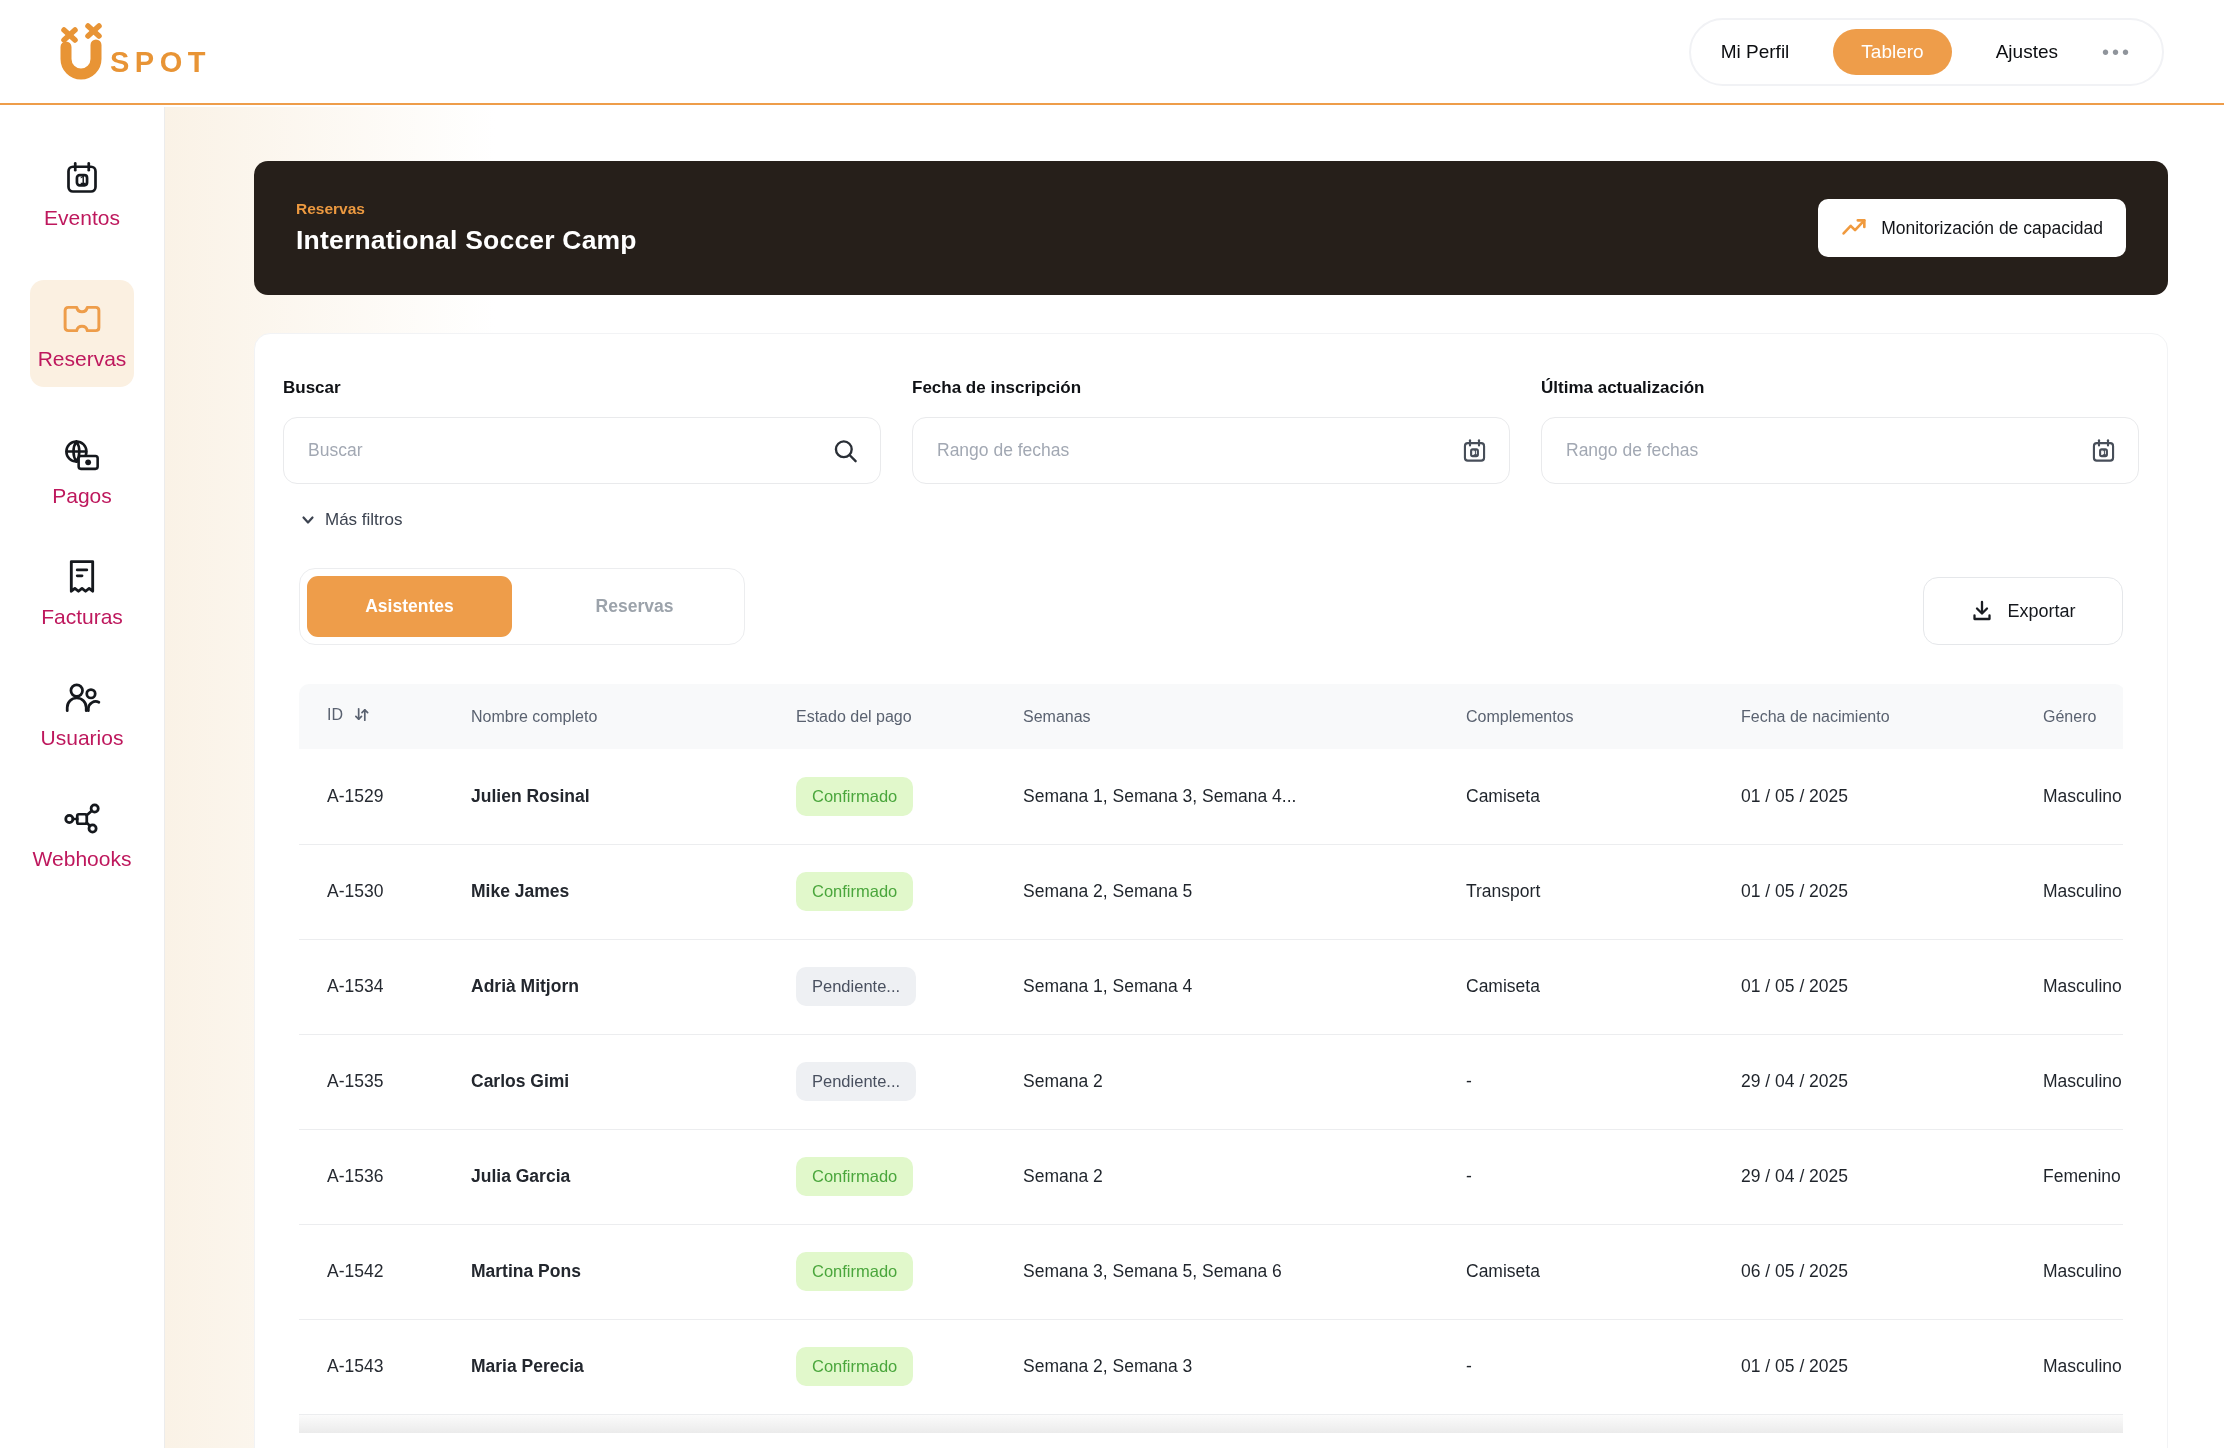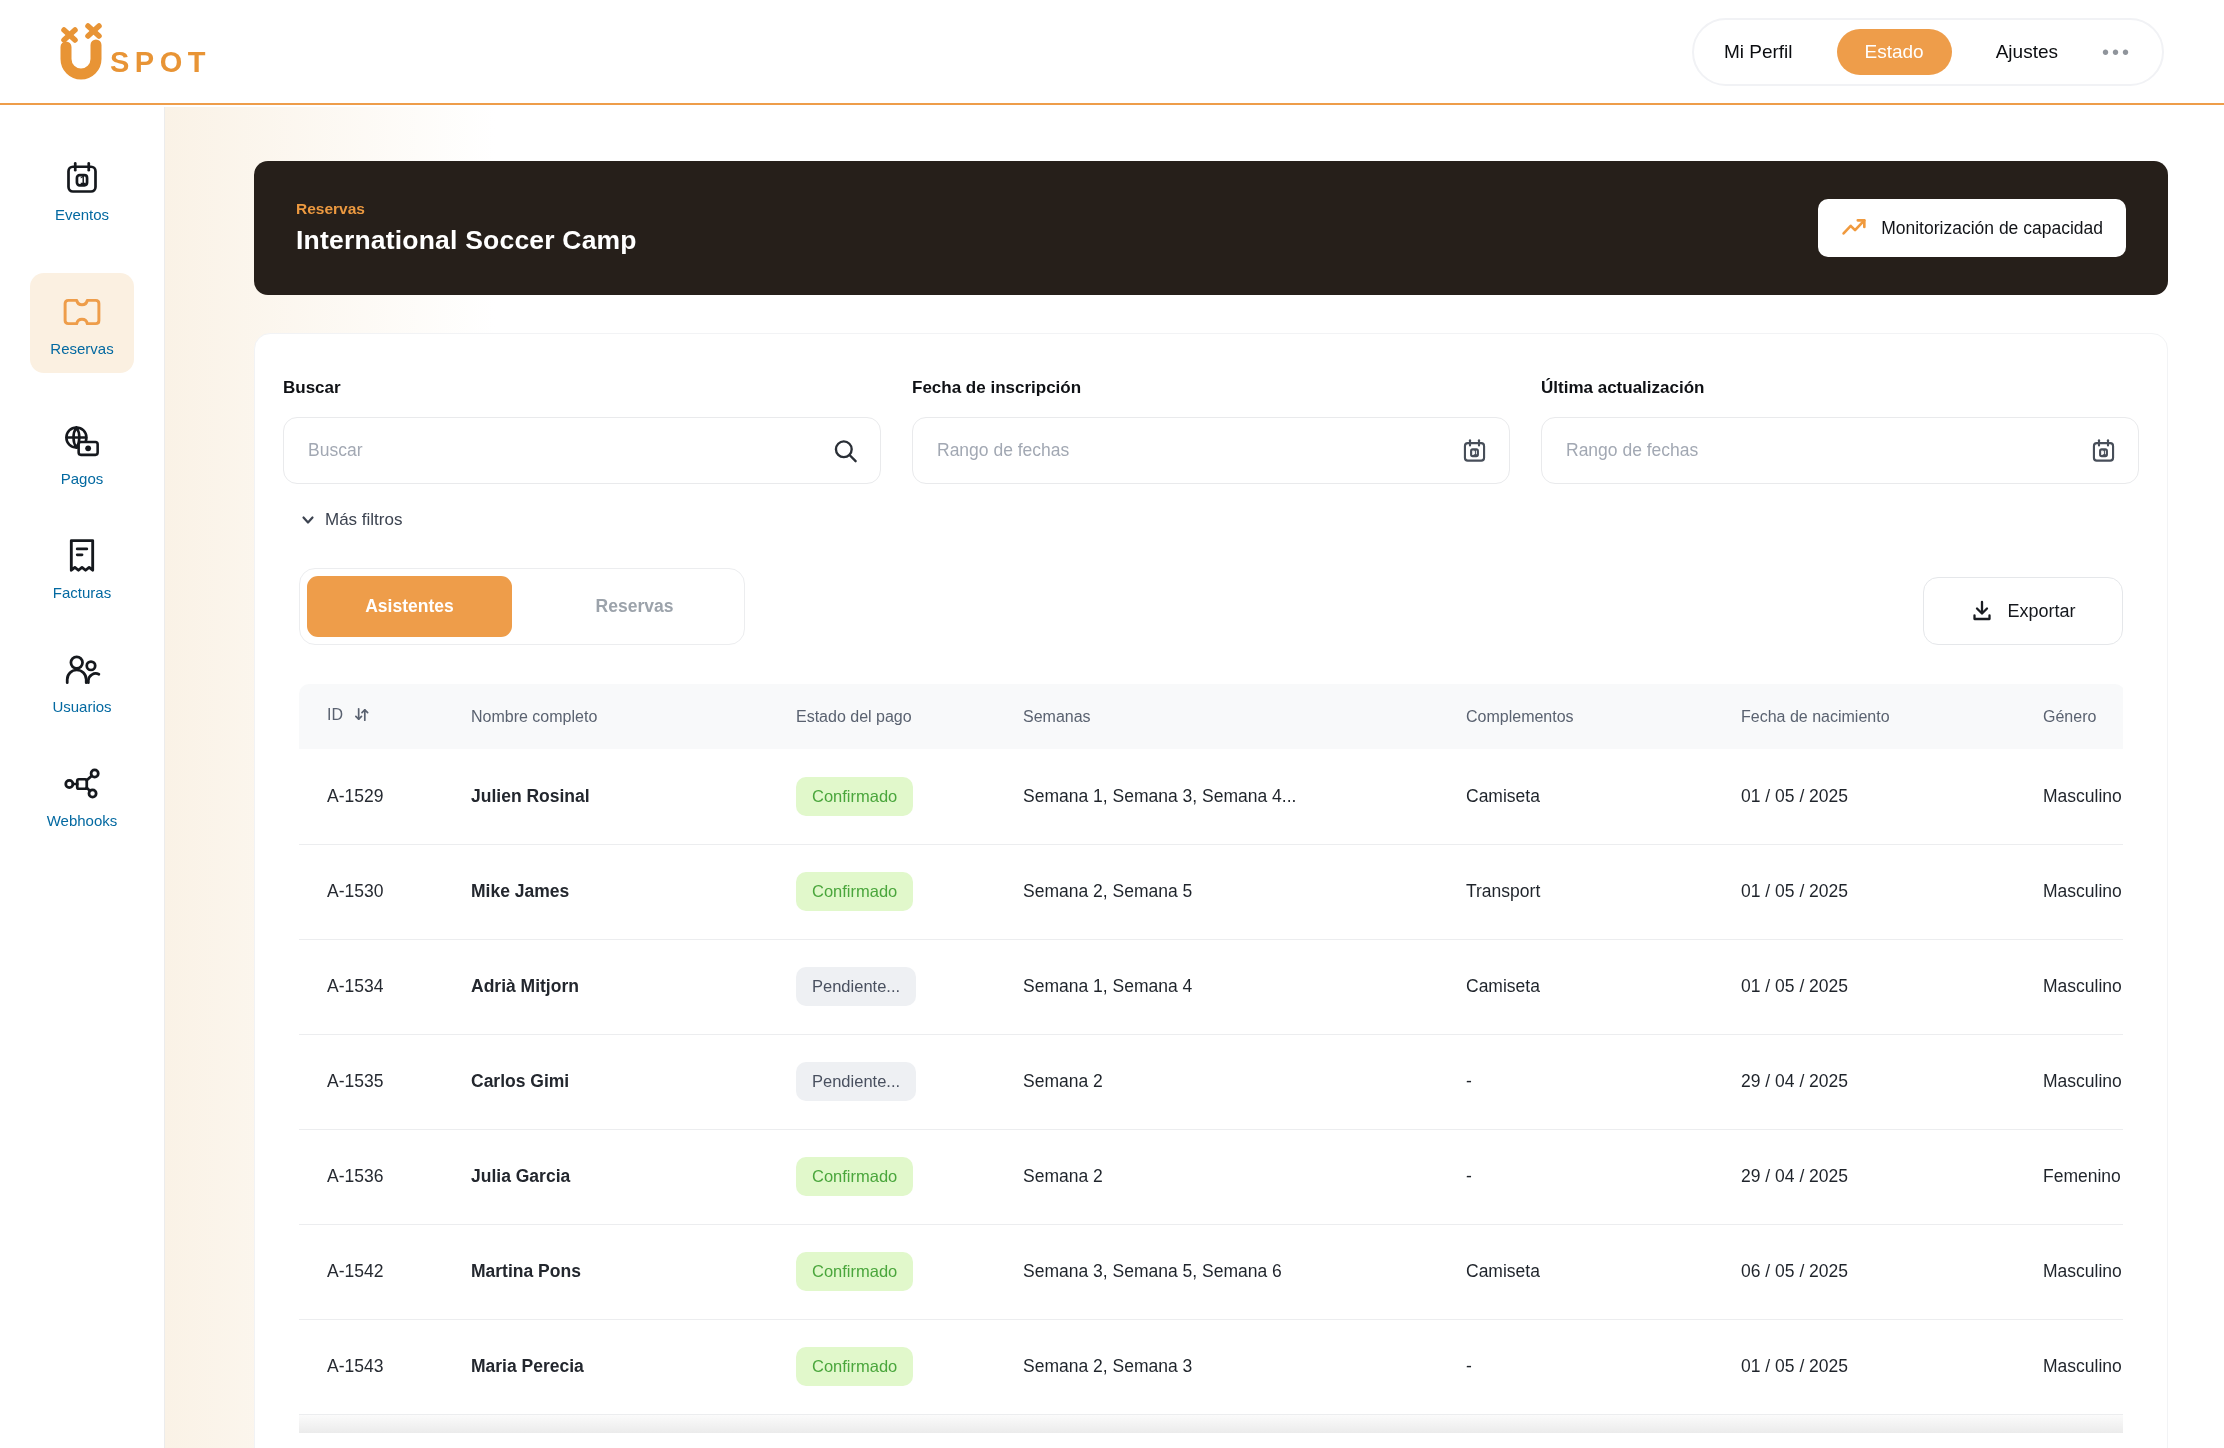--- a/index.html
+++ b/index.html
@@ -22,21 +22,21 @@
   .topnav-link{font-size:19px;color:#0B0D10;cursor:pointer;background:none;border:none;}
   .topnav-pill{font-size:19px;color:#fff;background:var(--accent);border:none;border-radius:999px;
     padding:12px 28px;cursor:pointer;}
   .topnav-more{font-size:20px;letter-spacing:3px;color:#8F949B;background:none;border:none;cursor:pointer;line-height:1;}
 
   
   .sidebar{position:absolute;left:0;top:107px;width:165px;height:1341px;background:#fff;
     border-right:1px solid #ECECEC;display:flex;flex-direction:column;align-items:center;
     padding-top:52px;gap:50px;z-index:4;}
   .side-item{display:flex;flex-direction:column;align-items:center;gap:9px;cursor:pointer;background:none;border:none;}
-  .side-item .lbl{font-size:15px;color:#0369a1;}
+  .side-item .lbl{font-size:21px;color:#be185d;}
   .side-item.active{background:var(--active-tile);border-radius:14px;width:104px;padding:20px 0 16px;}
   .side-icon{width:38px;height:38px;display:flex;align-items:center;justify-content:center;}
 
   
   .main{position:absolute;left:165px;top:107px;width:2059px;height:1341px;
     background:linear-gradient(to right,#FAF2E6 0px,#FFFFFF 330px);}
   .hero{position:absolute;left:89px;top:54px;width:1914px;height:134px;background:var(--dark-card);
     border-radius:14px;display:flex;align-items:center;justify-content:space-between;padding:0 42px;}
   .hero-eyebrow{font-size:15.5px;font-weight:600;color:#EC9940;margin-bottom:7px;}
   .hero-title{font-size:26.5px;font-weight:700;color:#fff;letter-spacing:.2px;}
@@ -99,21 +99,21 @@
           <line x1="36" y1="5" x2="47" y2="15"></line>
             <line x1="47" y1="5" x2="36" y2="15"></line>
         </g>
         <path d="M14 26 V38 A15 15 0 0 0 44 38 V24" stroke-width="11"></path>
       </g>
       <text x="58" y="51" font-size="29" font-weight="800" letter-spacing="5.5" fill="#E89435" font-family="Liberation Sans, DejaVu Sans, sans-serif">SPOT</text>
     </svg>
   </div>
   <nav class="topnav">
     <button class="topnav-link">Mi Perfil</button>
-    <button class="topnav-pill">Estado</button>
+    <button class="topnav-pill">Tablero</button>
     <button class="topnav-link">Ajustes</button>
     <button class="topnav-more">•••</button>
   </nav>
 </header>
 
 <aside class="sidebar">
   <button class="side-item">
     <span class="side-icon">
       <svg width="36" height="36" viewBox="0 0 32 32" fill="none" stroke="#15181D" stroke-width="2.4" stroke-linecap="round">
         <rect x="4" y="6" width="24" height="22" rx="4"></rect>

